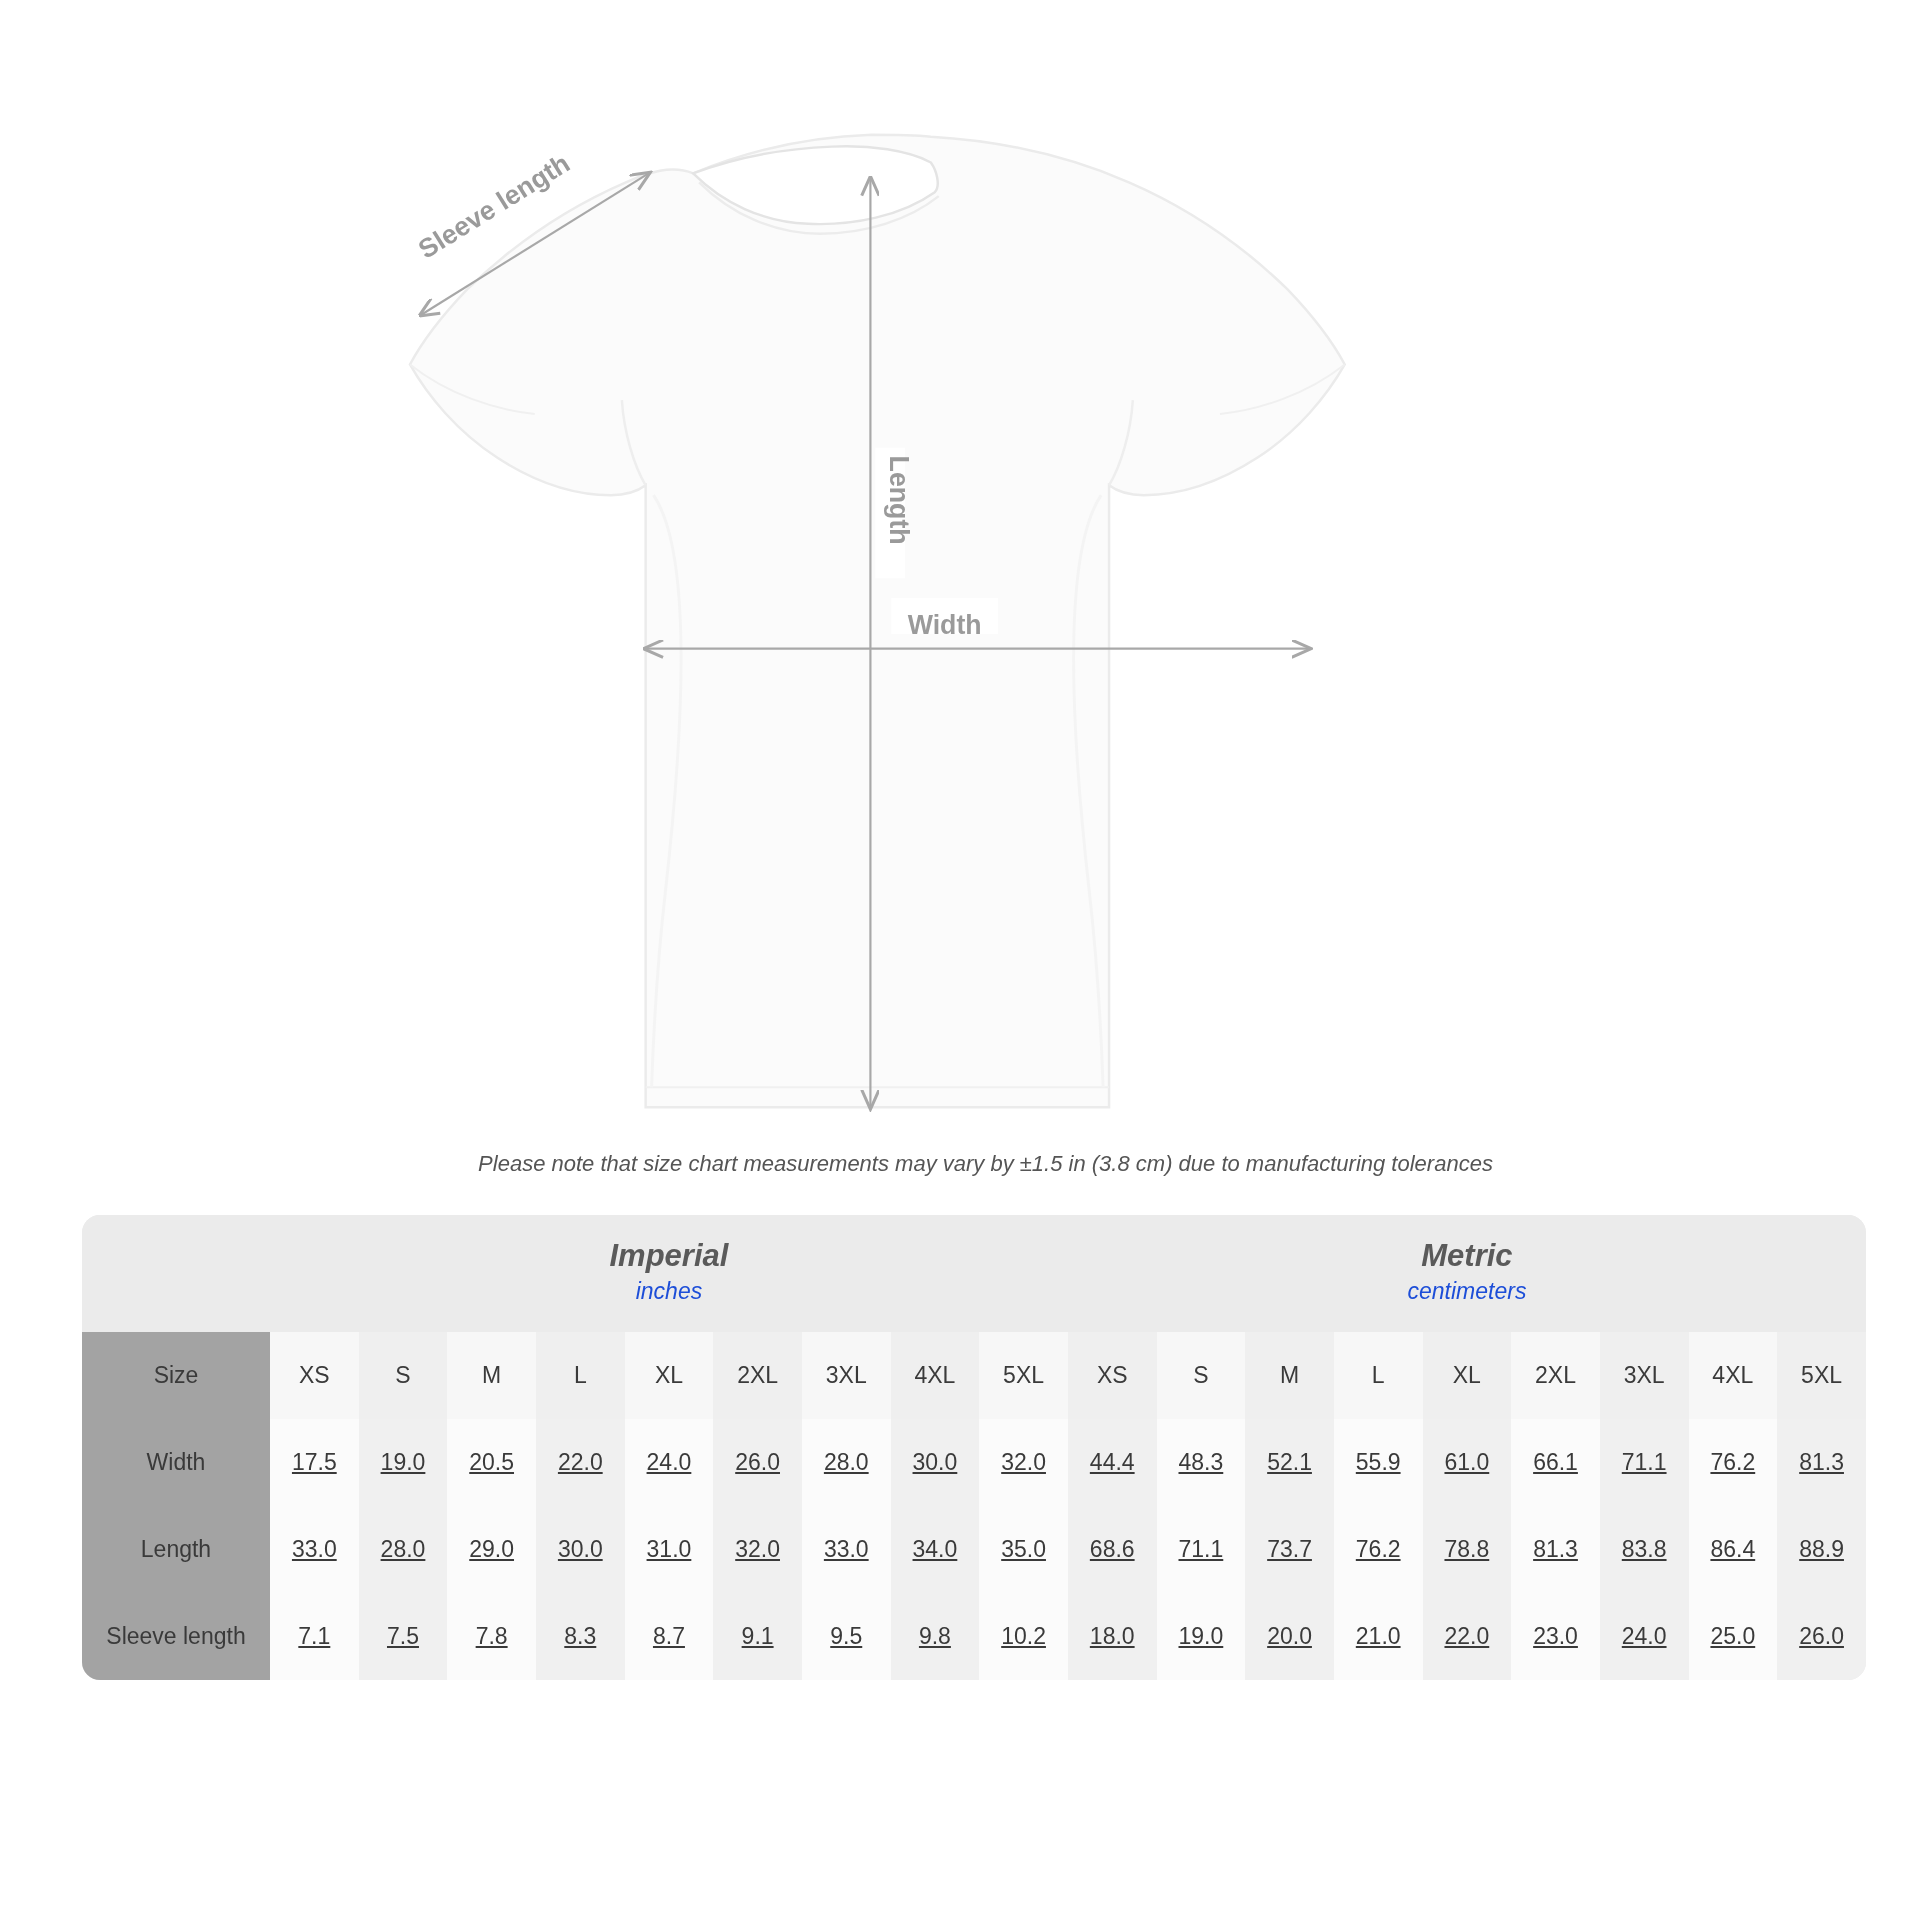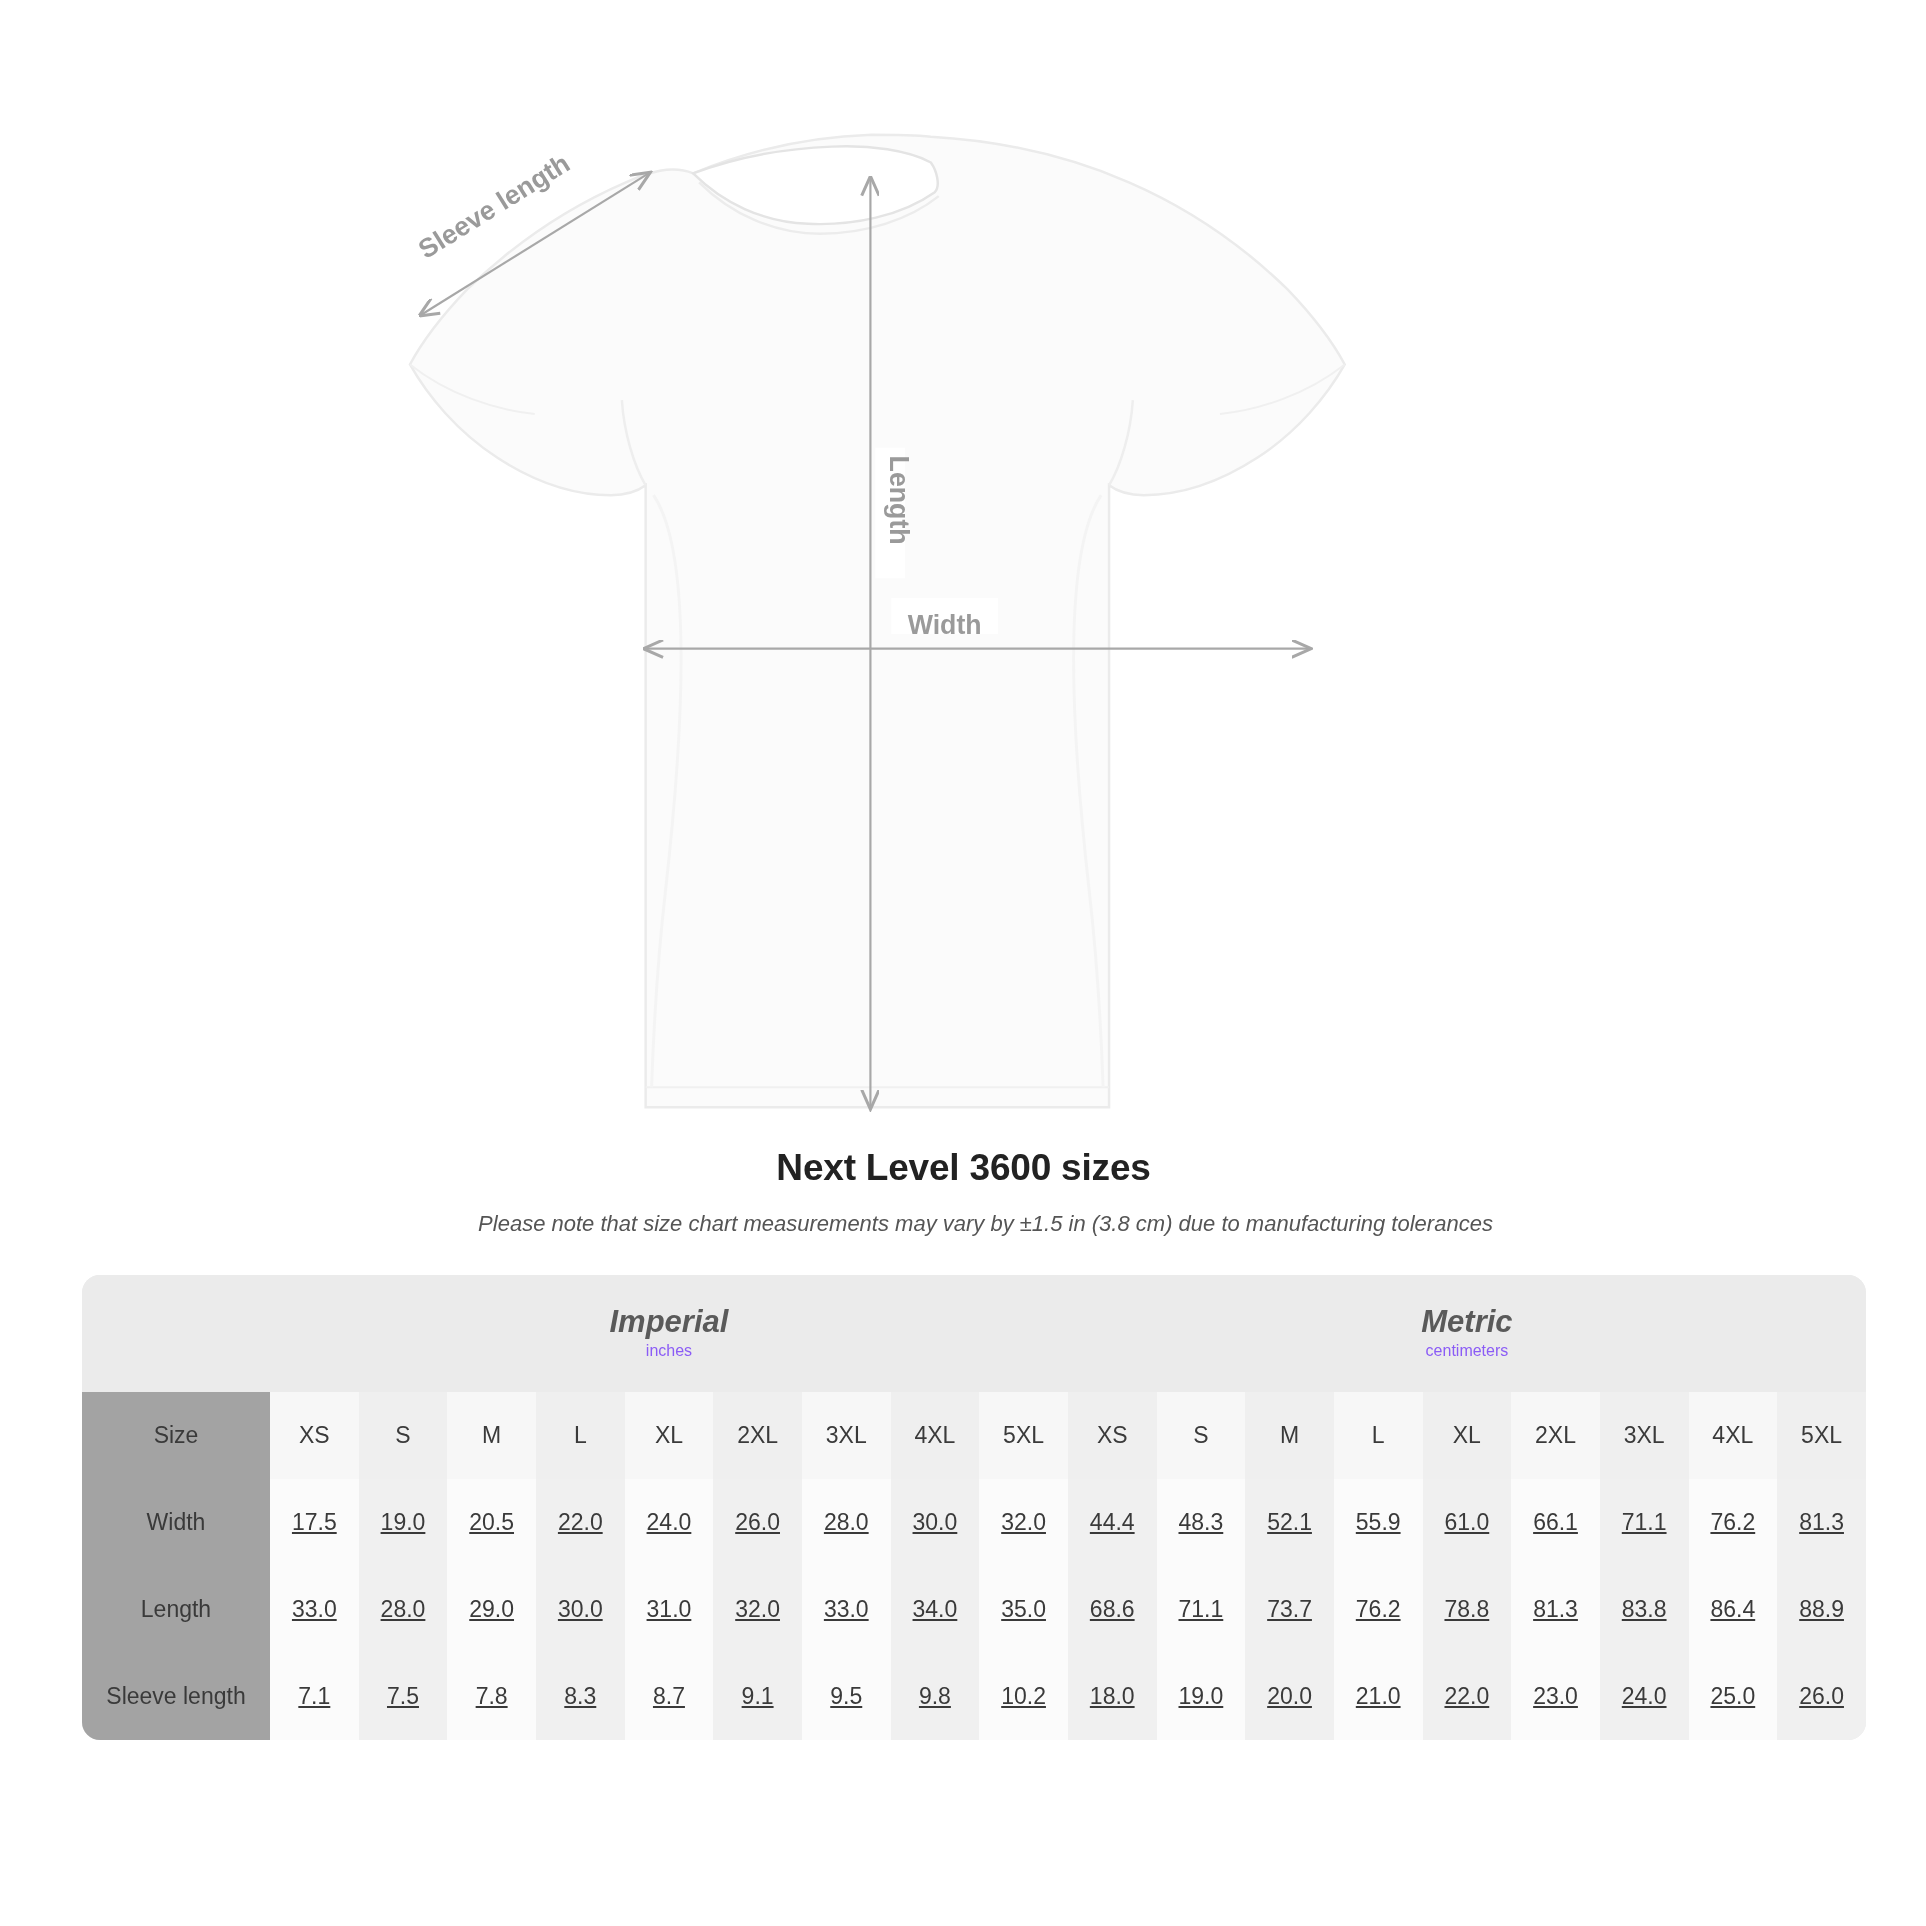--- a/index.html
+++ b/index.html
@@ -77,22 +77,23 @@
     height: 117px !important;
   }
   .unit-title {
     font-size: 31px;
     font-weight: bold;
     font-style: italic;
     color: #5a5a5a;
     line-height: 1.15;
   }
   .unit-sub {
-    font-size: 16px;
-    color: #8b5cf6;
+    font-size: 23px;
+    font-style: italic;
+    color: #1d4ed8;
     line-height: 1.5;
   }
   .row-label {
     background: #a3a3a3;
     font-weight: bold;
     font-size: 25px;
     color: #333333;
   }
   .hdr-cell {
     background: #f7f7f7;
@@ -177,21 +178,20 @@
 
       <g>
         <line x1="652" y1="655" x2="1322" y2="655" stroke="#a8a8a8" stroke-width="2.2" marker-start="url(#arrowStart)" marker-end="url(#arrowEnd)"></line>
         <rect x="900" y="604" width="108" height="36" fill="#ffffff"></rect>
         <text x="954" y="640" text-anchor="middle" font-family="Liberation Sans, sans-serif" font-size="27" font-weight="bold" fill="#9a9a9a">Width</text>
       </g>
     </svg>
   </div>
 
   <div class="title-block">
-    <div class="chart-title">Next Level 3600 sizes</div>
     <div class="chart-note">Please note that size chart measurements may vary by ±1.5 in (3.8 cm) due to manufacturing tolerances</div>
   </div>
 
   <div class="table-wrap">
     <table class="size-table">
       <colgroup>
         <col class="first-col">
         <col span="9">
         <col span="9">
       </colgroup>

